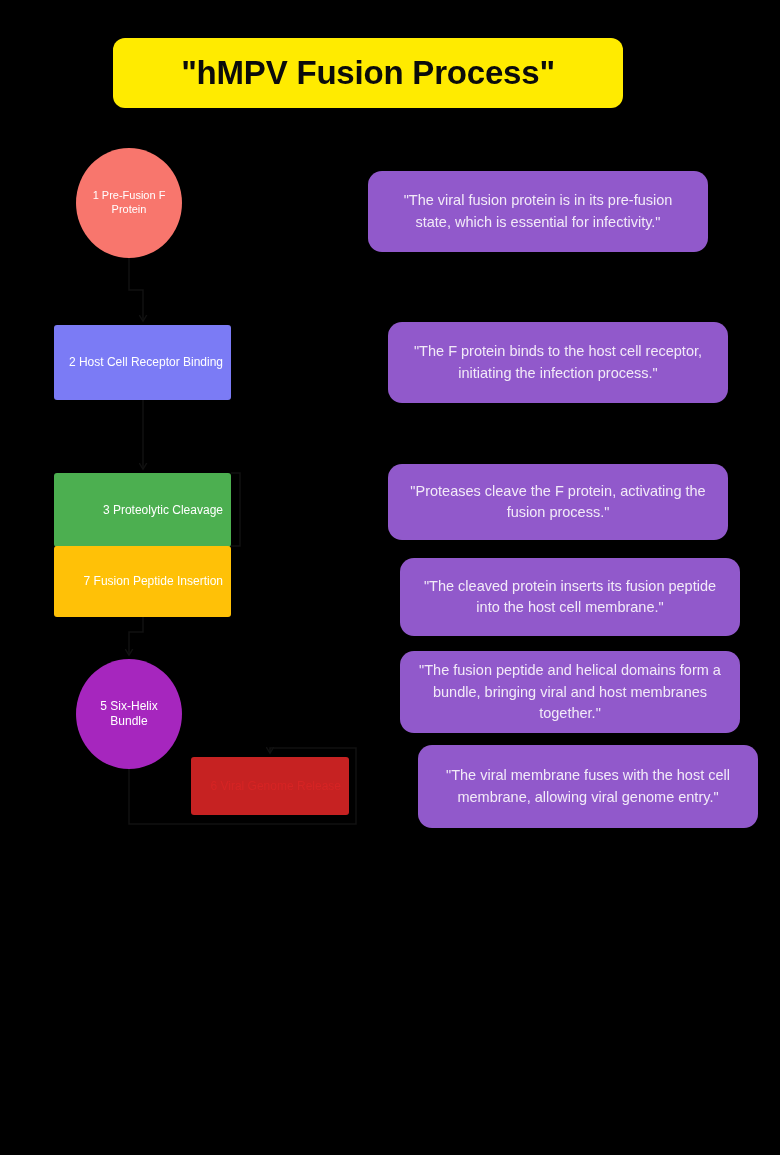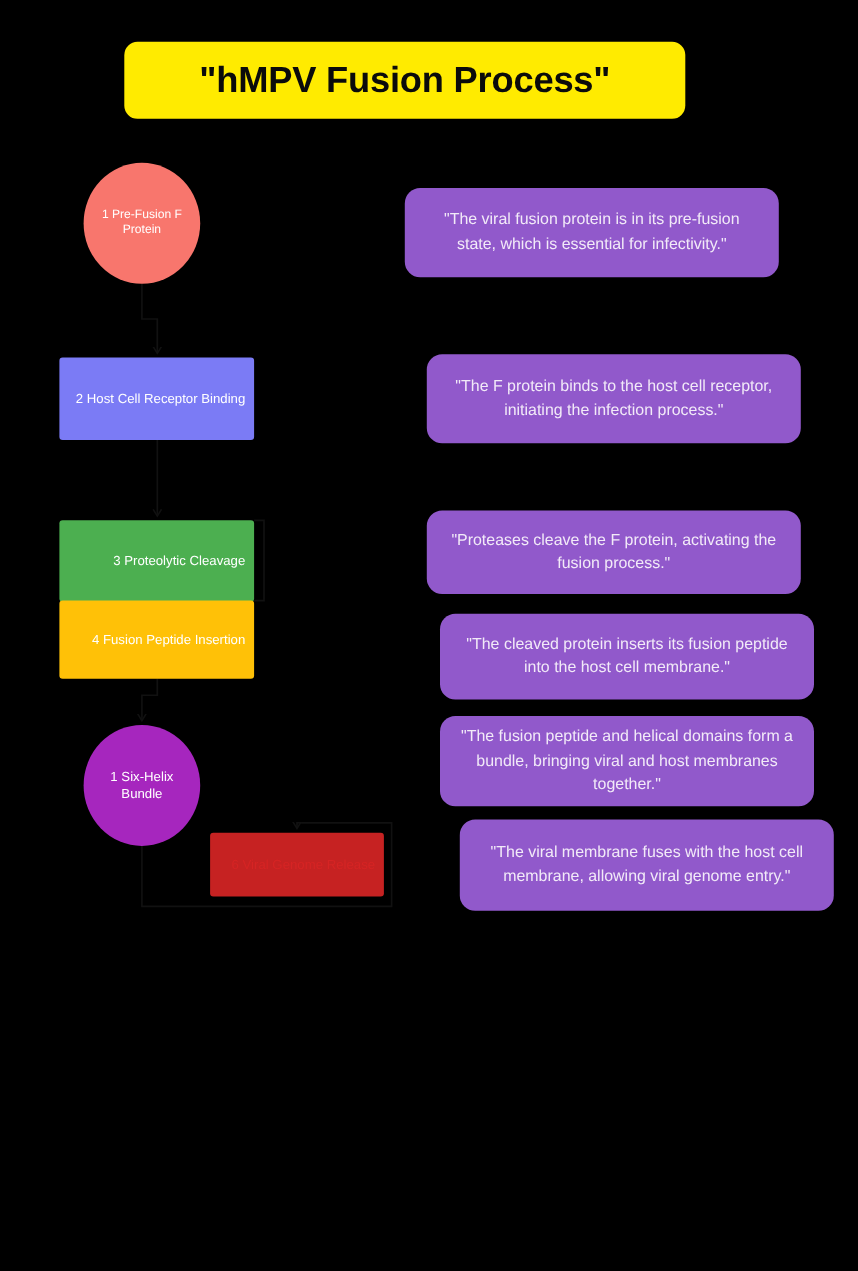--- a/index.html
+++ b/index.html
@@ -119,25 +119,25 @@
 
 <div class="node rect" id="node-2" style="background:#7B7BF5;">
   <span>2 Host Cell Receptor Binding</span>
 </div>
 
 <div class="node rect" id="node-3" style="background:#4CAF50;">
   <span>3 Proteolytic Cleavage</span>
 </div>
 
 <div class="node rect" id="node-4" style="background:#FFC107;">
-  <span>4 Fusion Peptide Insertion</span>
+  <span>7 Fusion Peptide Insertion</span>
 </div>
 
 <div class="node ellipse" id="node-5" style="background:#A626BE;">
-  <span>1 Six-Helix Bundle</span>
+  <span>5 Six-Helix Bundle</span>
 </div>
 
 <div class="node rect" id="node-6" style="background:#C62222;">
   <span>6 Viral Genome Release</span>
 </div>
 
 <div class="desc" id="desc-1">
   <span>"The viral fusion protein is in its pre-fusion state, which is essential for infectivity."</span>
 </div>
 

